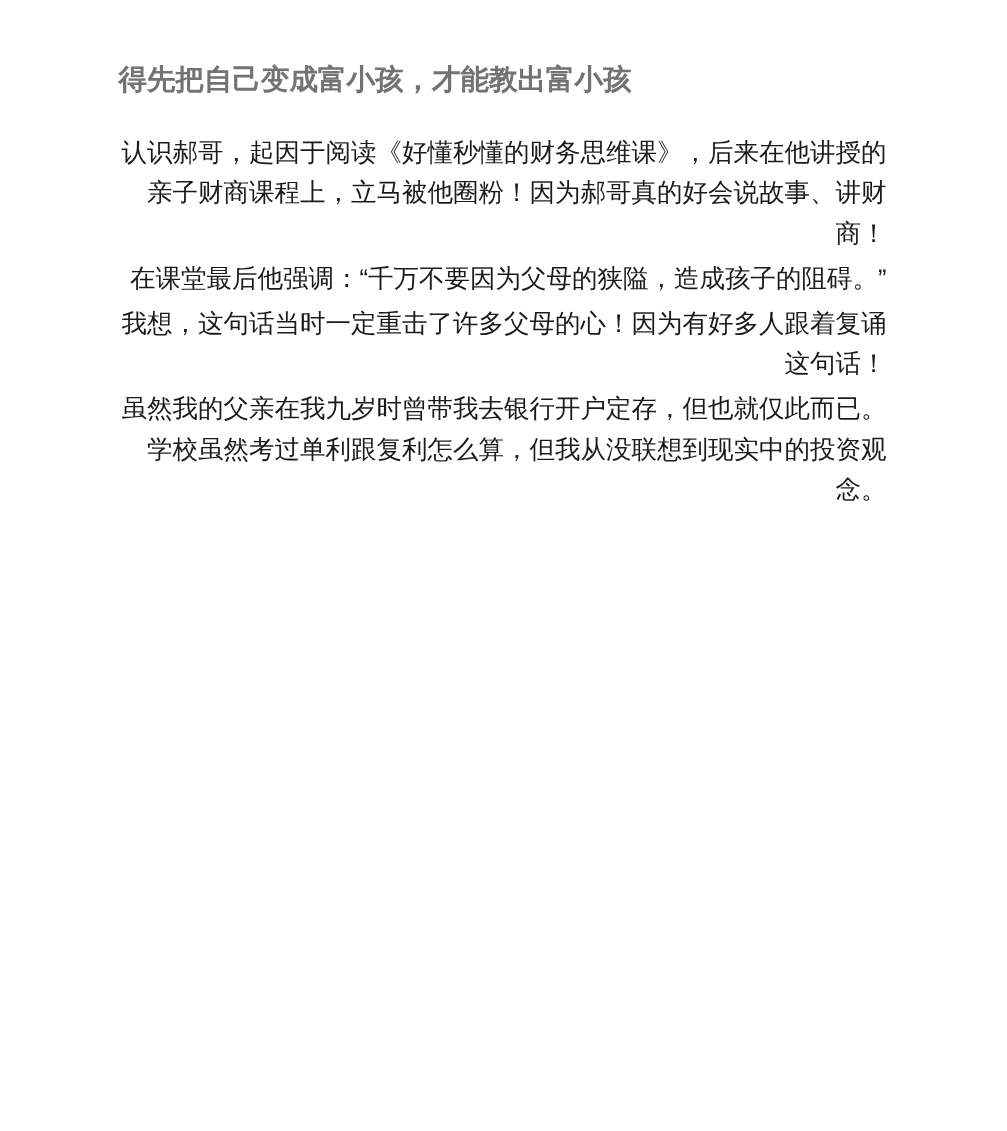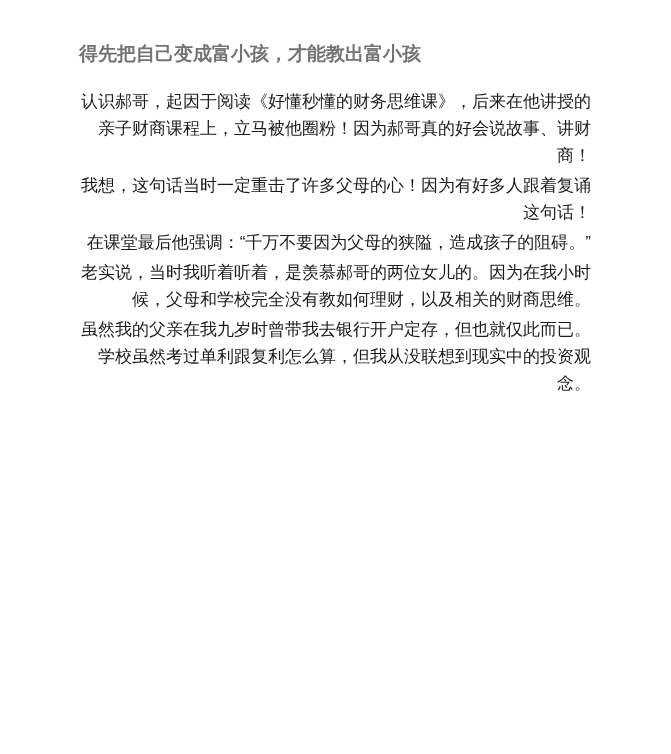--- a/index.html
+++ b/index.html
@@ -36,17 +36,16 @@
     word-break: normal;
     overflow-wrap: break-word;
   }
 </style>
 </head>
 <body>
 
 <main class="article">
   <h1>得先把自己变成富小孩，才能教出富小孩</h1>
   <p>认识郝哥，起因于阅读《好懂秒懂的财务思维课》，后来在他讲授的亲子财商课程上，立马被他圈粉！因为郝哥真的好会说故事、讲财商！</p>
+  <p>在课堂最后他强调：“千万不要因为父母的狭隘，造成孩子的阻碍。”</p>
   <p>我想，这句话当时一定重击了许多父母的心！因为有好多人跟着复诵这句话！</p>
-  <p>在课堂最后他强调：“千万不要因为父母的狭隘，造成孩子的阻碍。”</p>
-  <p>老实说，当时我听着听着，是羡慕郝哥的两位女儿的。因为在我小时候，父母和学校完全没有教如何理财，以及相关的财商思维。</p>
   <p>虽然我的父亲在我九岁时曾带我去银行开户定存，但也就仅此而已。学校虽然考过单利跟复利怎么算，但我从没联想到现实中的投资观念。</p>
 </main>
 
 </body></html>

